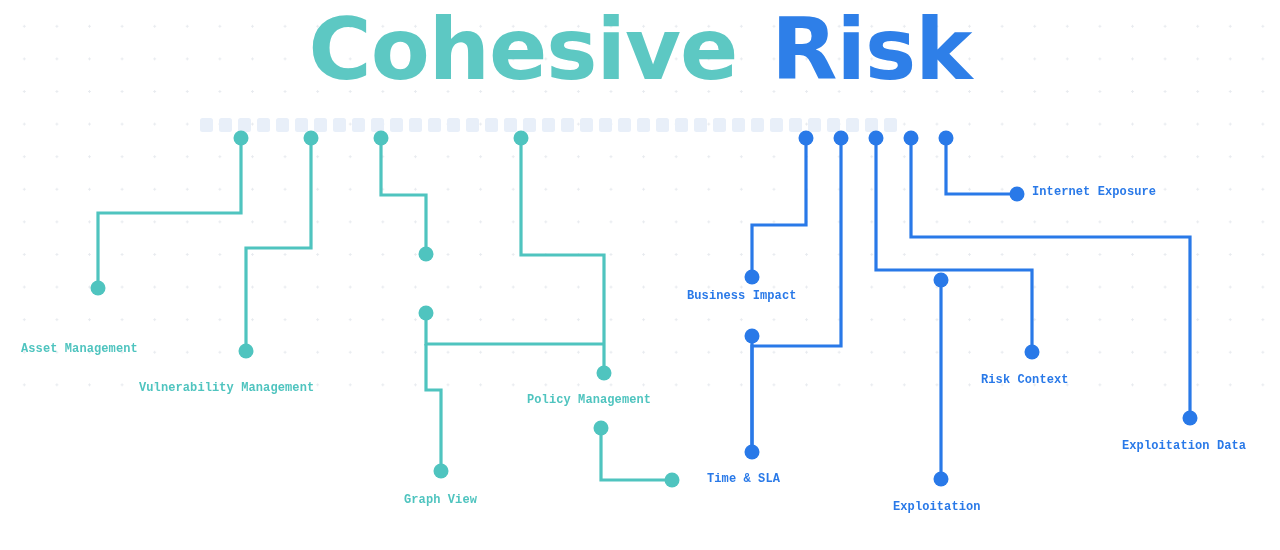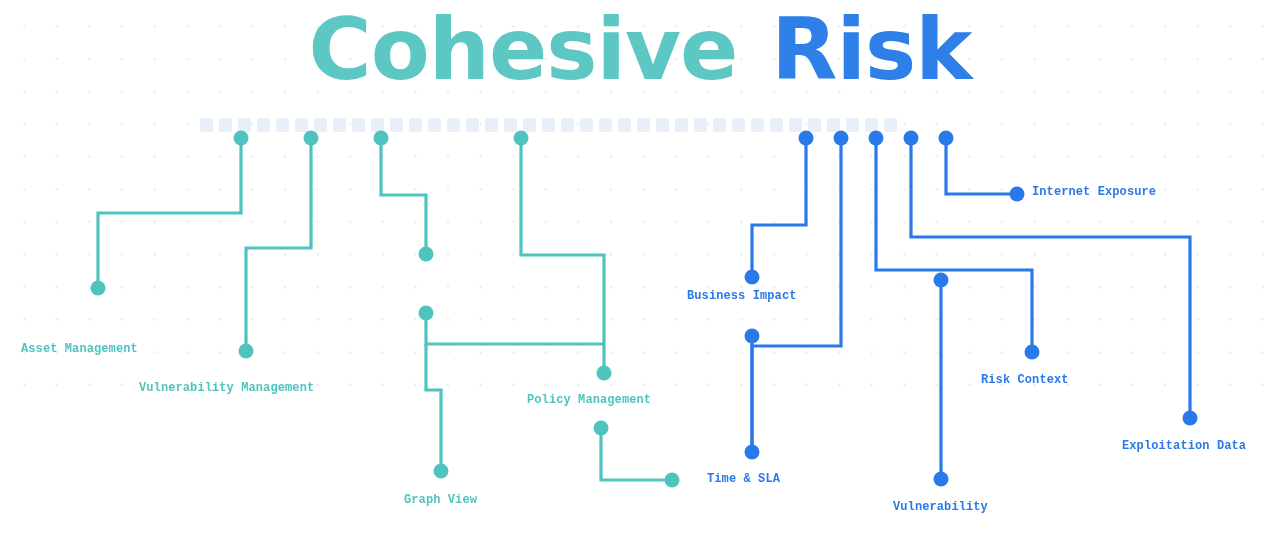--- a/index.html
+++ b/index.html
@@ -174,15 +174,15 @@
   <div class="node-label lbl-teal" style="left:21px;top:311px;margin-top:32px;">Asset Management</div>
   <div class="node-label lbl-teal" style="left:139px;top:374px;margin-top:8px;">Vulnerability Management</div>
   <div class="node-label lbl-teal" style="left:527px;top:394px;">Policy Management</div>
   <div class="node-label lbl-teal" style="left:394px;top:494px;margin-left:10px;">Graph View</div>
 
   <div class="node-label lbl-blue" style="left:1032px;top:186px;">Internet Exposure</div>
   <div class="node-label lbl-blue" style="left:687px;top:290px;">Business Impact</div>
   <div class="node-label lbl-blue" style="left:981px;top:374px;">Risk Context</div>
   <div class="node-label lbl-blue" style="left:1122px;top:440px;">Exploitation Data</div>
   <div class="node-label lbl-blue" style="left:707px;top:473px;">Time &amp; SLA</div>
-  <div class="node-label lbl-blue" style="left:893px;top:501px;">Vulnerability</div>
+  <div class="node-label lbl-blue" style="left:893px;top:501px;">Exploitation</div>
 
 </div>
 
 </body></html>

